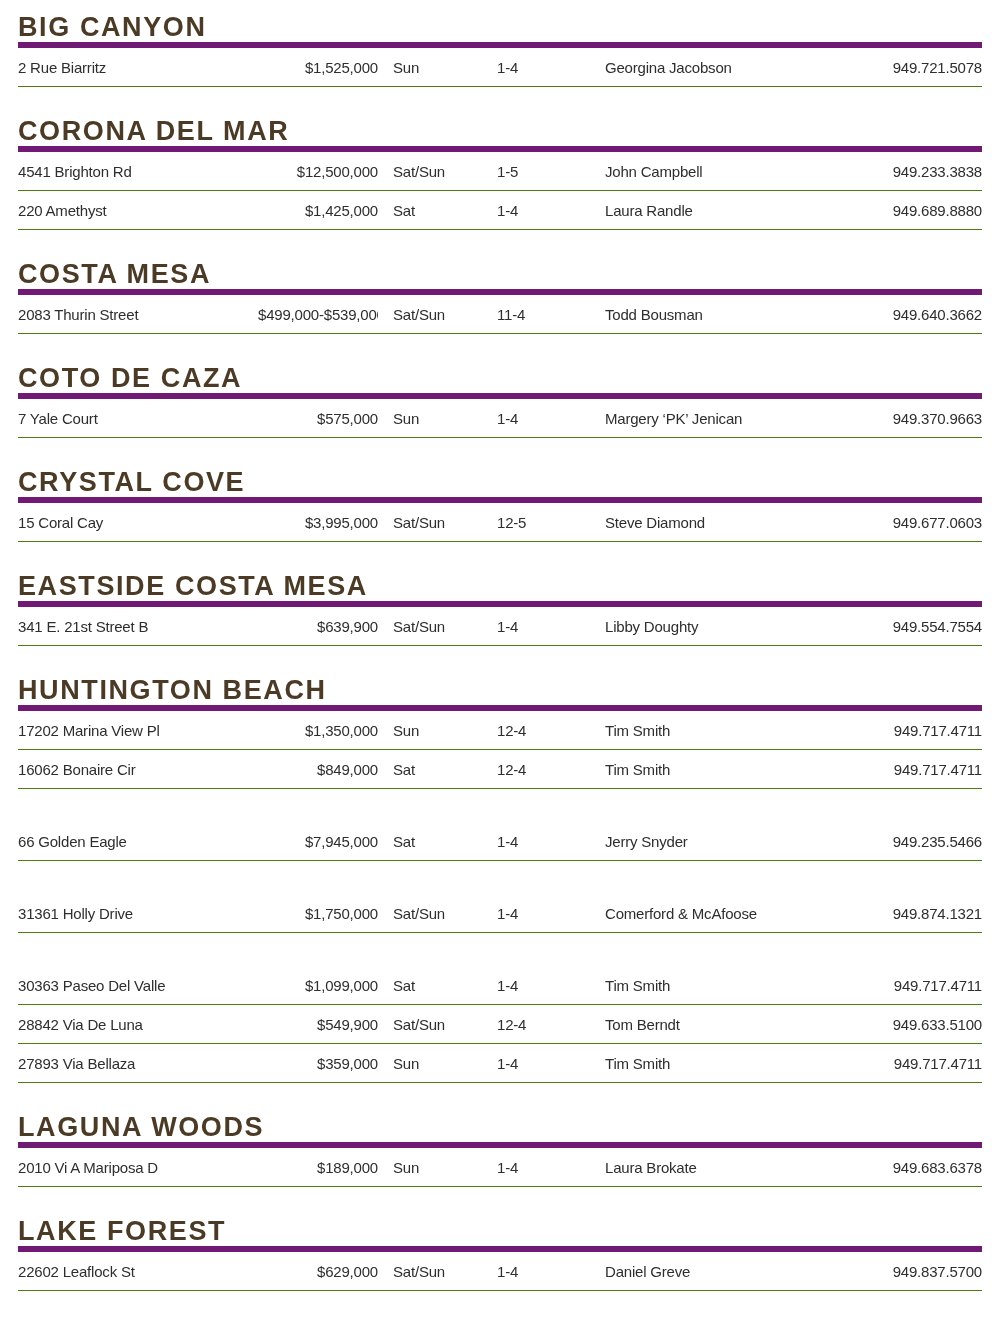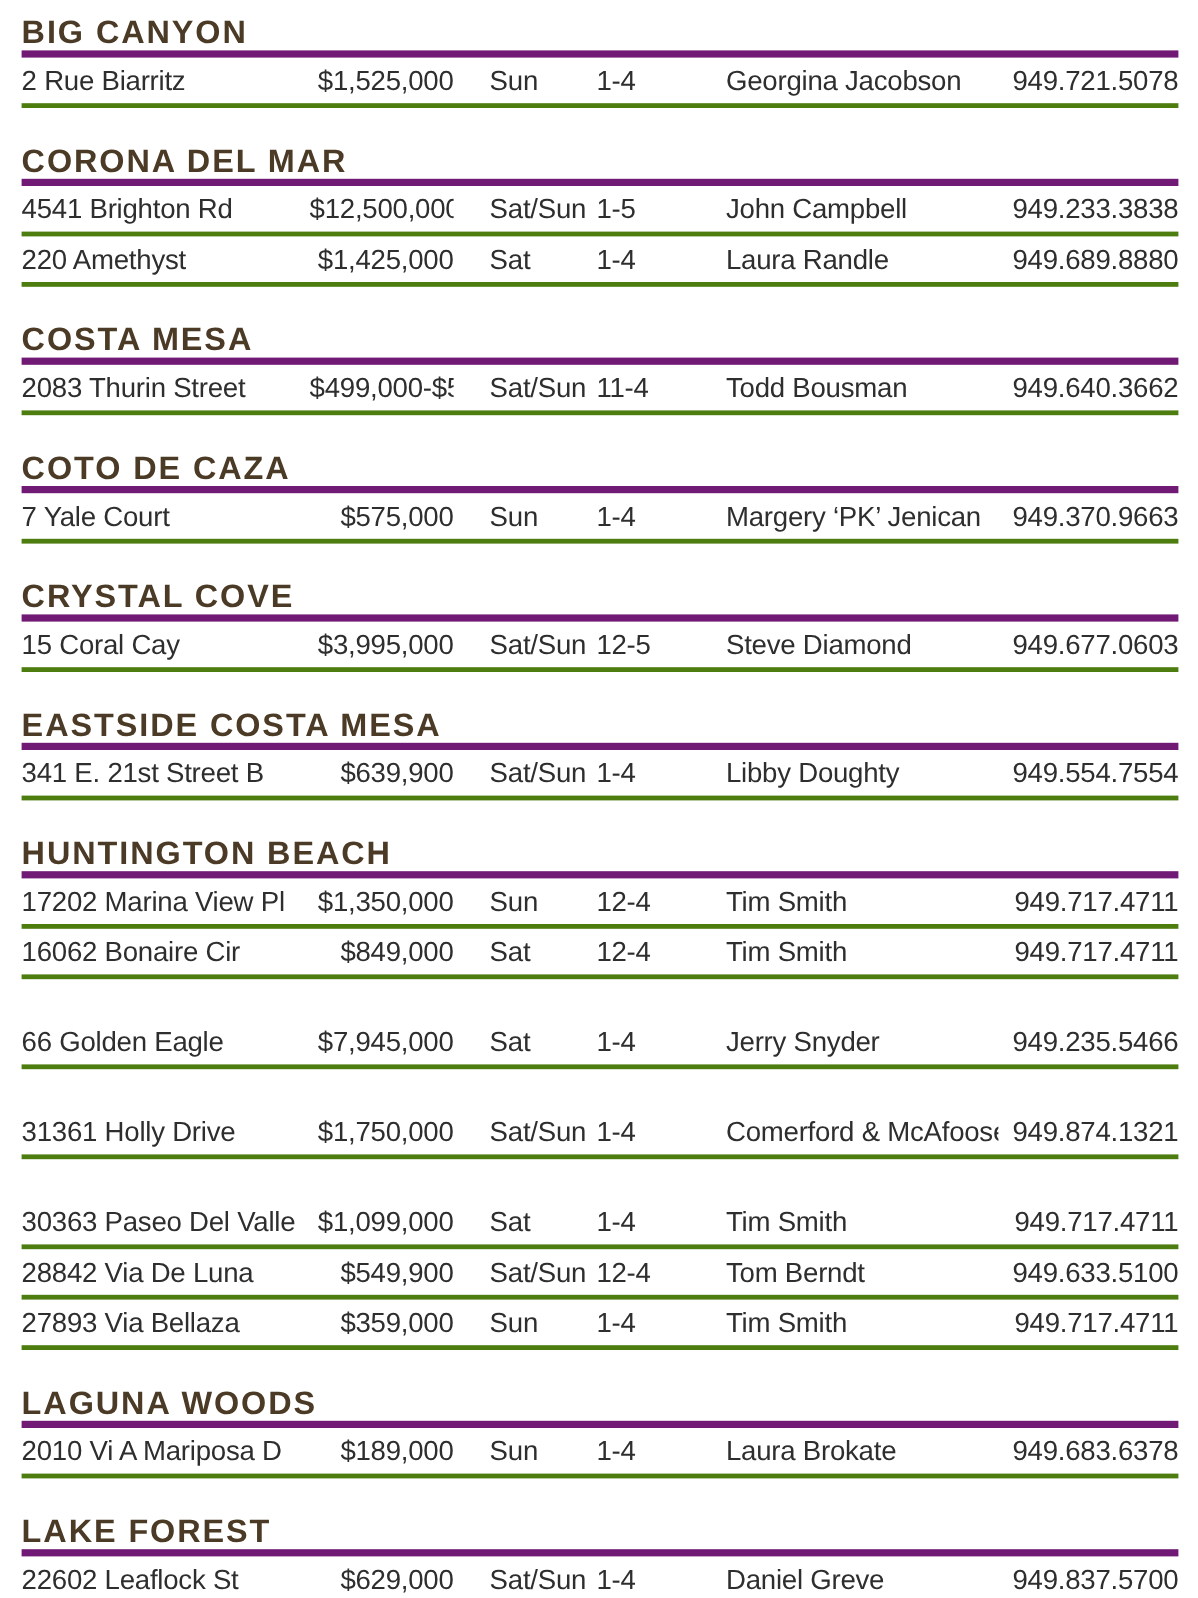--- a/index.html
+++ b/index.html
@@ -32,29 +32,29 @@
     font-weight: bold;
     letter-spacing: 1.6px;
     color: #4b3b26;
     border-bottom: 6px solid #701a75;
   }
   .row {
     display: grid;
     grid-template-columns: 240px 120px 119px 108px 1fr 150px;
     align-items: center;
     height: 38px;
-    border-bottom: 4px solid #4d7c0f;
-    font-size: 23px;
+    border-bottom: 1px solid #4d7c0f;
+    font-size: 15px;
     letter-spacing: -0.2px;
     color: #2e2e2e;
     white-space: nowrap;
   }
   .cell { overflow: hidden; }
   .cell.price { text-align: right; }
-  .cell.day   { padding-left: 30px; }
+  .cell.day   { padding-left: 15px; }
   .cell.phone { text-align: right; }
 </style>
 </head>
 <body>
 
 <main class="page">
   <div id="sections-root">
   <section class="section">
     <h2 class="section-header">BIG CANYON</h2>
     <div class="rows">

